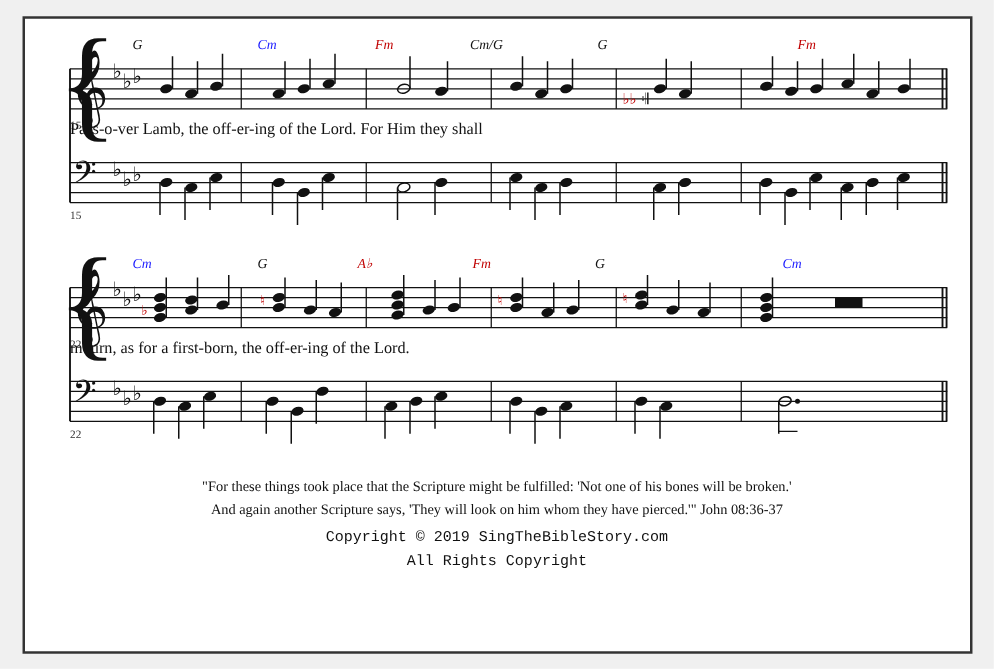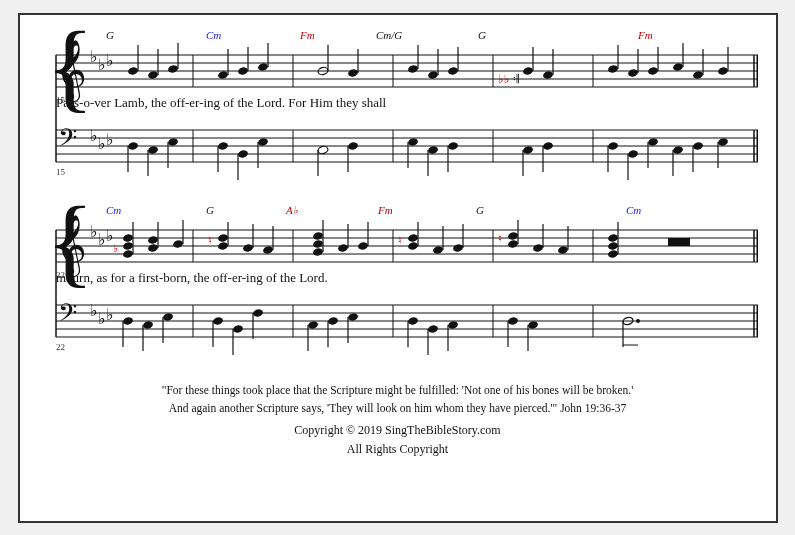--- a/index.html
+++ b/index.html
@@ -33,21 +33,21 @@
       margin-top: 6px;
       line-height: 1.6;
       font-family: 'Times New Roman', Times, serif;
     }
     .copyright-text {
       font-size: 12px;
       color: #111;
       text-align: center;
       margin-top: 4px;
       line-height: 1.55;
-      font-family: Liberation Serif, serif;
+      font-family: Liberation Mono, monospace;
     }
     .chord {
       fill: #c00000;
       font-size: 11px;
       font-family: 'Times New Roman', Times, serif;
       font-style: italic;
     }
     .chord-blue {
       fill: #1a1aff;
       font-size: 11px;
@@ -382,21 +382,21 @@
 
     <line x1="585" y1="145" x2="600" y2="145" stroke="#111" stroke-width="1"></line>
 
     <text x="8" y="75" font-size="100" fill="#111" font-family="serif">{</text>
 
     <line x1="18" y1="30" x2="18" y2="137" stroke="#111" stroke-width="1.5"></line>
   </svg>
 
   <div class="scripture-text">
     <span>"For these things took place that the Scripture might be fulfilled: 'Not one of his bones will be broken.'</span><br>
-    <span>And again another Scripture says, 'They will look on him whom they have pierced.'"  John 19:36-37</span>
+    <span>And again another Scripture says, 'They will look on him whom they have pierced.'"  John 08:36-37</span>
   </div>
 
   <div class="copyright-text">
     <span>Copyright  © 2019 SingTheBibleStory.com</span><br>
     <span>All Rights Copyright</span>
   </div>
 
 </div>
 
 </body></html>

